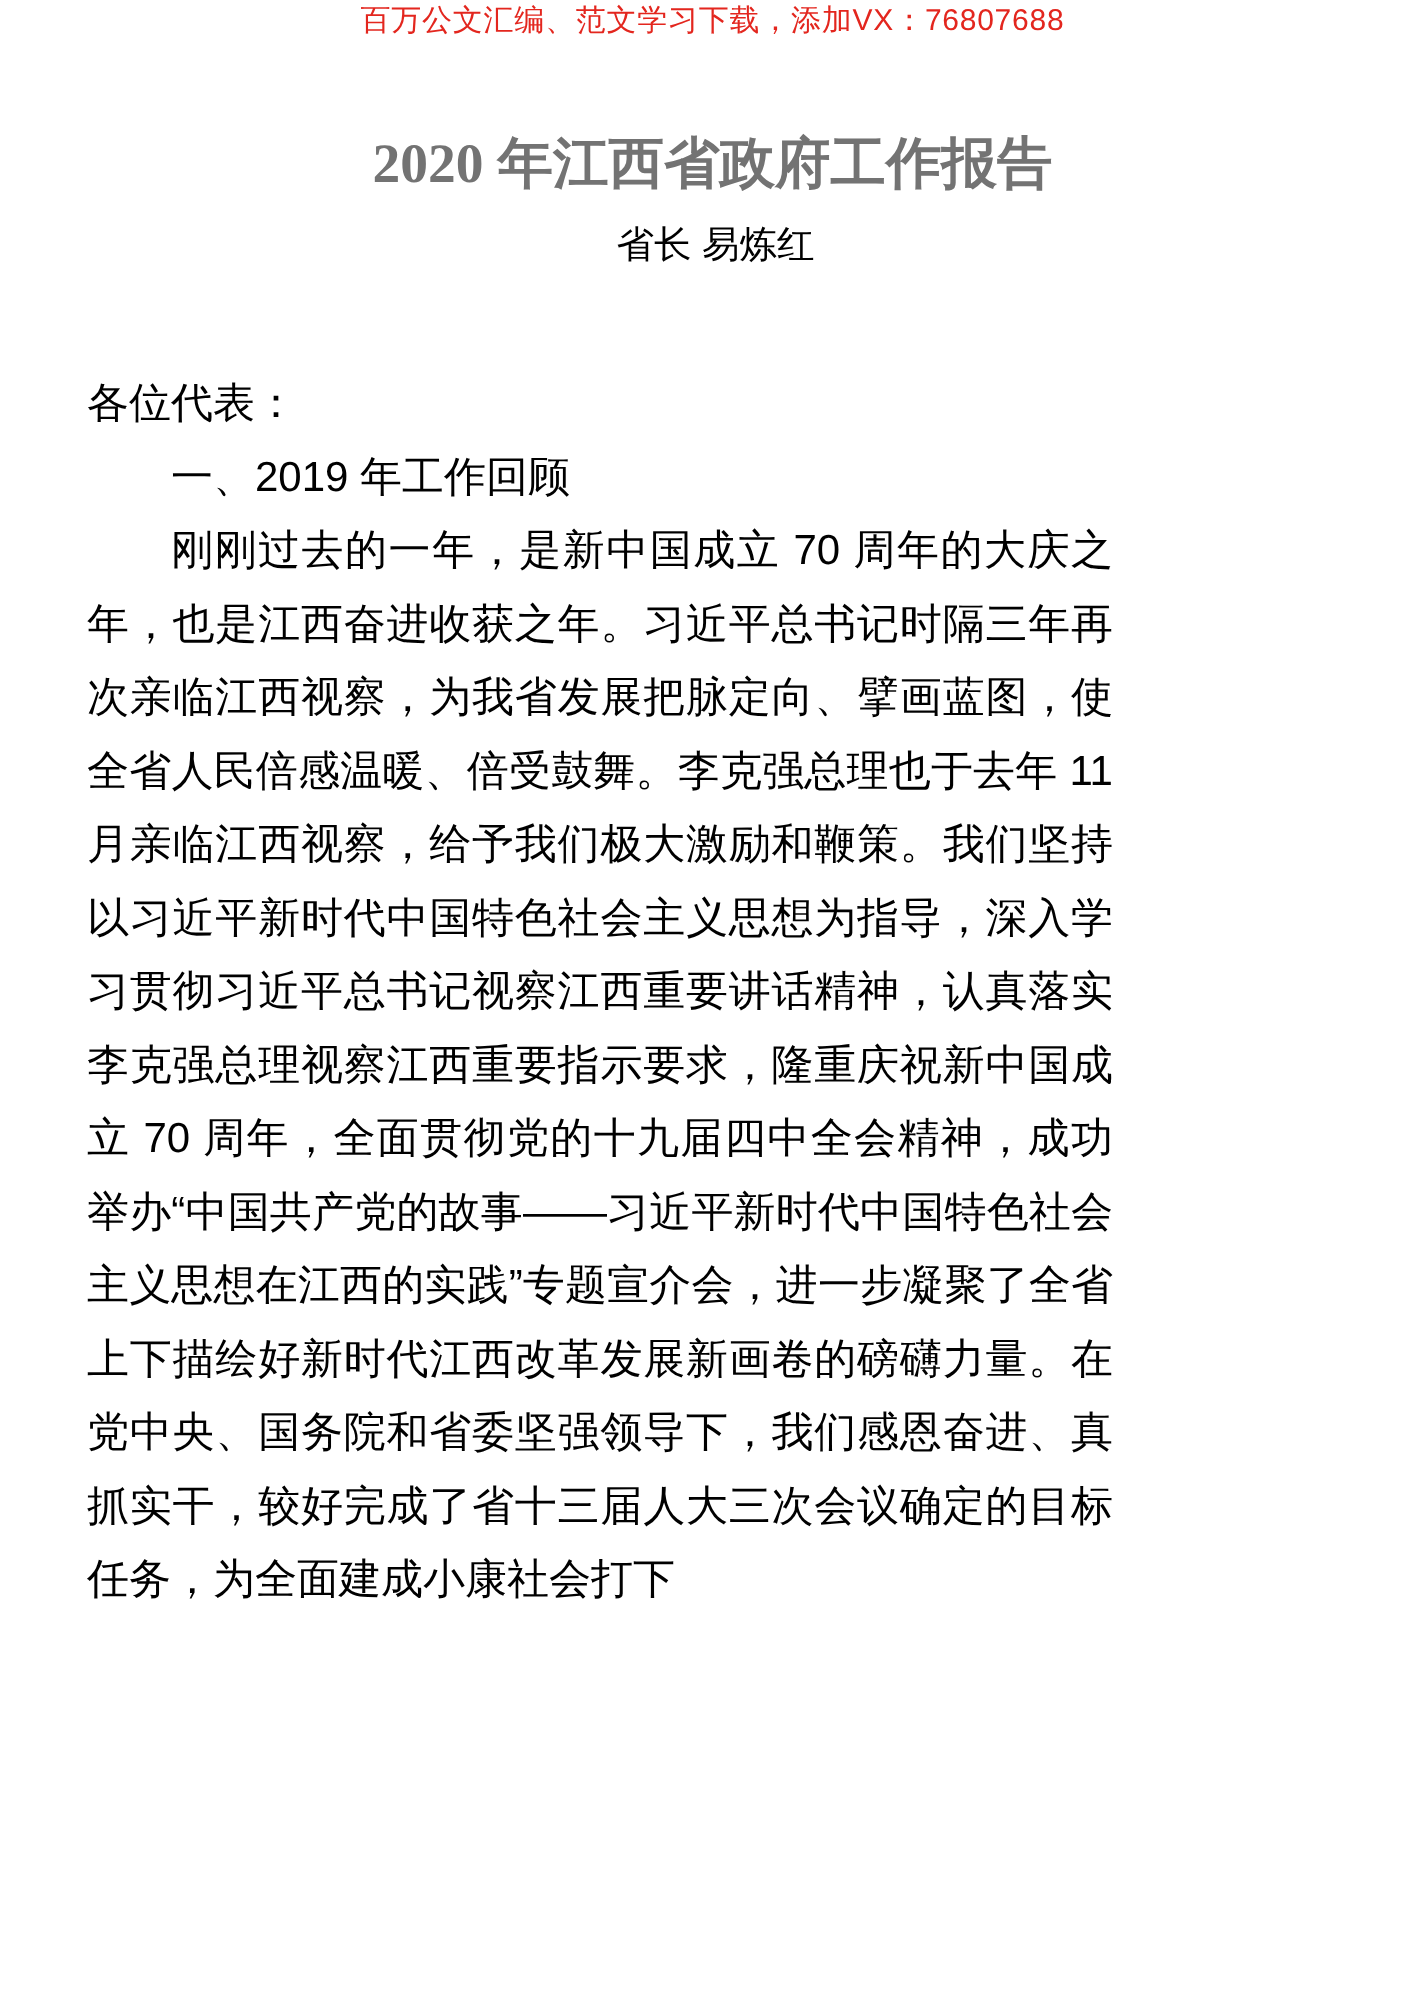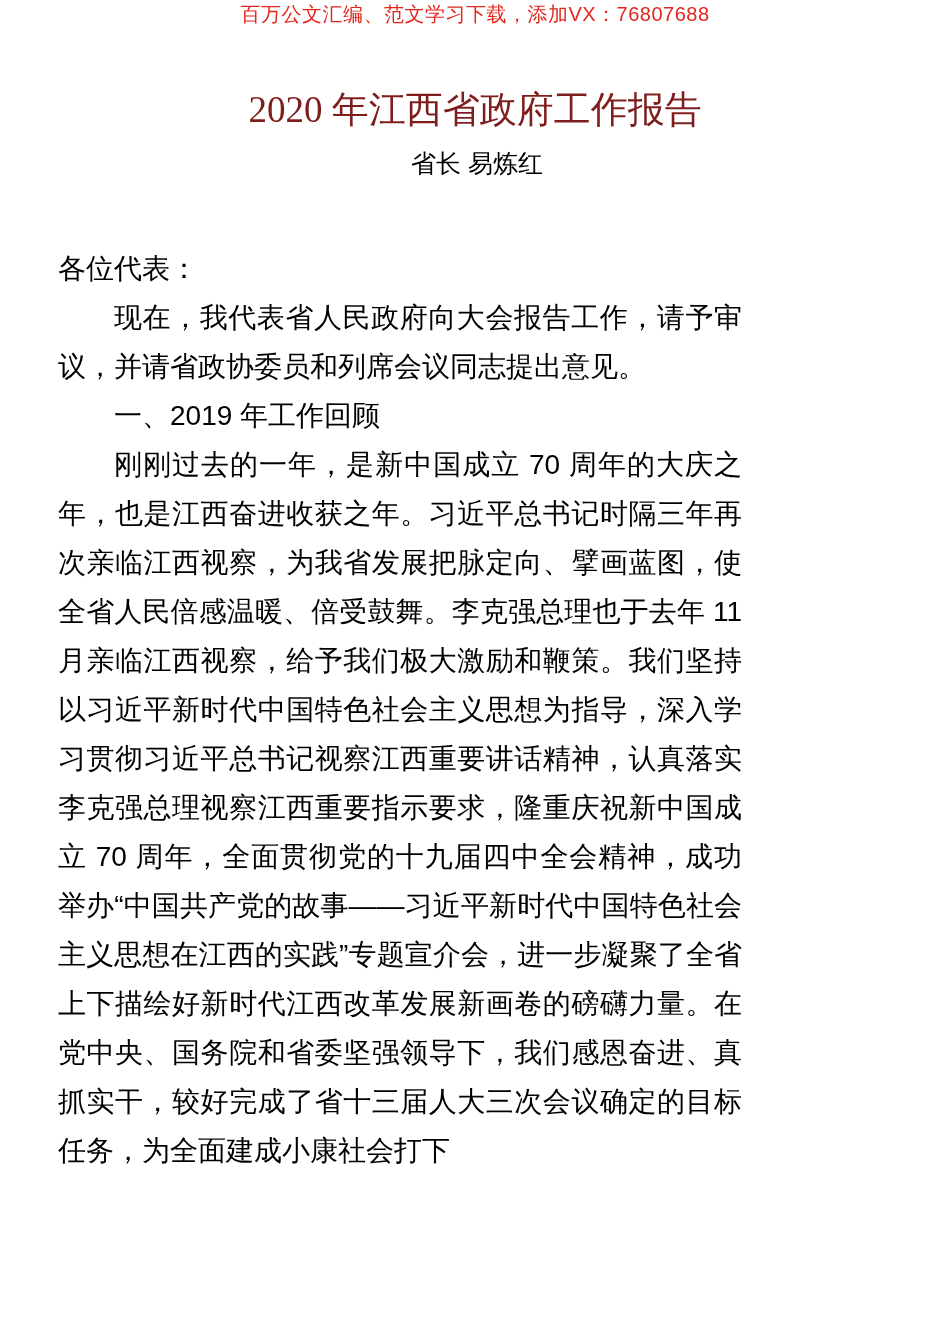--- a/index.html
+++ b/index.html
@@ -21,23 +21,23 @@
     font-size: 20px;
     line-height: 28px;
     color: #e3261e;
     letter-spacing: 0.5px;
   }
   .doc-title {
     margin: 60px 0 0 0;
     text-align: center;
     font-family: "Liberation Serif", "DejaVu Serif", serif;
     font-size: 37px;
-    font-weight: normal;
+    font-weight: bold;
     line-height: 44px;
-    color: #7f1d1d;
+    color: #737373;
   }
   .doc-subtitle {
     margin: 14px 0 0 4px;
     text-align: center;
     font-size: 25px;
     font-weight: normal;
     line-height: 34px;
     color: #000000;
   }
   .doc-body {
@@ -64,18 +64,17 @@
   <div class="promo-banner">
     <span>百万公文汇编、范文学习下载，添加VX：76807688</span>
   </div>
 
   <h1 class="doc-title">2020 年江西省政府工作报告</h1>
 
   <h2 class="doc-subtitle">省长 易炼红</h2>
 
   <div class="doc-body">
     <p>各位代表：</p>
-    <p class="indent">现在，我代表省人民政府向大会报告工作，请予审议，并请省政协委员和列席会议同志提出意见。</p>
     <p class="indent">一、2019 年工作回顾</p>
     <p class="indent">刚刚过去的一年，是新中国成立 70 周年的大庆之年，也是江西奋进收获之年。习近平总书记时隔三年再次亲临江西视察，为我省发展把脉定向、擘画蓝图，使全省人民倍感温暖、倍受鼓舞。李克强总理也于去年 11 月亲临江西视察，给予我们极大激励和鞭策。我们坚持以习近平新时代中国特色社会主义思想为指导，深入学习贯彻习近平总书记视察江西重要讲话精神，认真落实李克强总理视察江西重要指示要求，隆重庆祝新中国成立 70 周年，全面贯彻党的十九届四中全会精神，成功举办“中国共产党的故事——习近平新时代中国特色社会主义思想在江西的实践”专题宣介会，进一步凝聚了全省上下描绘好新时代江西改革发展新画卷的磅礴力量。在党中央、国务院和省委坚强领导下，我们感恩奋进、真抓实干，较好完成了省十三届人大三次会议确定的目标任务，为全面建成小康社会打下</p>
   </div>
 
 </div>
 
 </body></html>

